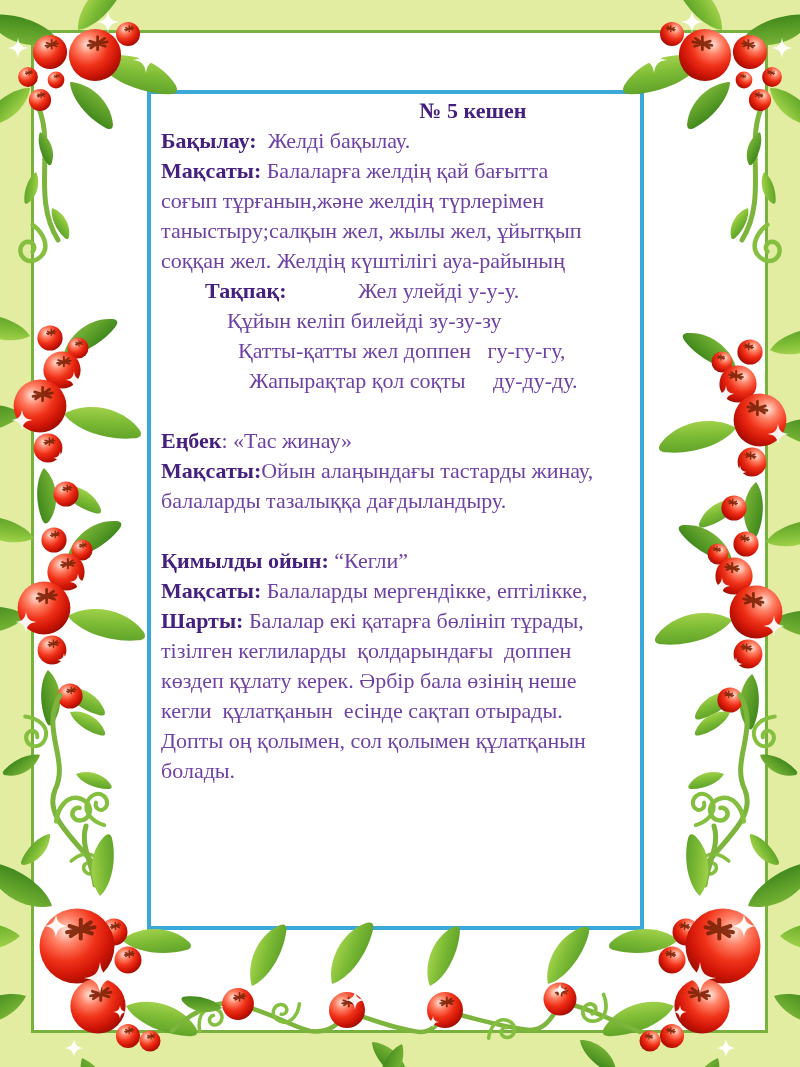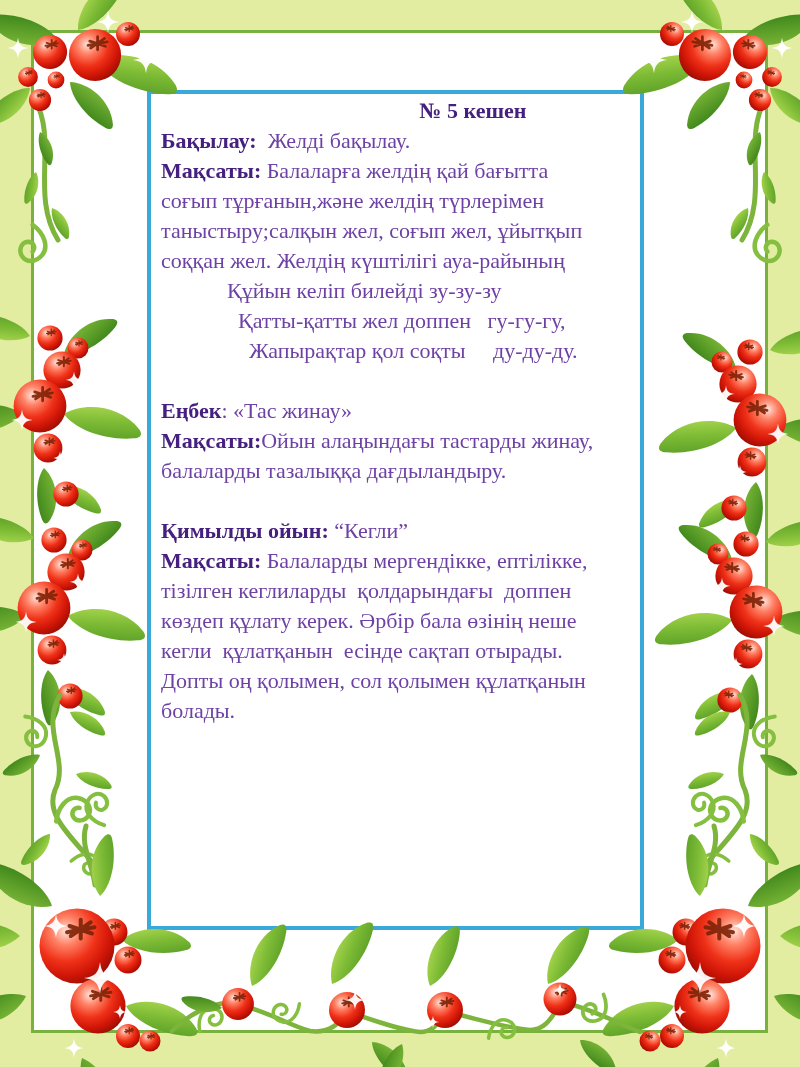--- a/index.html
+++ b/index.html
@@ -32,32 +32,34 @@
 </head>
 <body>
 
 <div class="inner-frame"></div>
 
 <div class="textbox">
     <div class="line"><span class="b">                                               № 5 кешен</span></div>
     <div class="line"><span class="b">Бақылау:</span><span class="r">  Желді бақылау.</span></div>
     <div class="line"><span class="b">Мақсаты:</span><span class="r"> Балаларға желдің қай бағытта</span></div>
     <div class="line"><span class="r">соғып тұрғанын,және желдің түрлерімен</span></div>
-    <div class="line"><span class="r">таныстыру;салқын жел, соғып жел, ұйытқып</span></div>
+    <div class="line"><span class="r">таныстыру;салқын жел, жылы жел, ұйытқып</span></div>
     <div class="line"><span class="r">соққан жел. Желдің күштілігі ауа-райының</span></div>
+    <div class="line"><span class="b">        Тақпақ:</span><span class="r">             Жел улейді у-у-у.</span></div>
     <div class="line"><span class="r">            Құйын келіп билейді зу-зу-зу</span></div>
     <div class="line"><span class="r">              Қатты-қатты жел доппен   гу-гу-гу,</span></div>
     <div class="line"><span class="r">                Жапырақтар қол соқты     ду-ду-ду.</span></div>
     <div class="line">&nbsp;</div>
     <div class="line"><span class="b">Еңбек</span><span class="r">: «Тас жинау»</span></div>
     <div class="line"><span class="b">Мақсаты:</span><span class="r">Ойын алаңындағы тастарды жинау,</span></div>
     <div class="line"><span class="r">балаларды тазалыққа дағдыландыру.</span></div>
     <div class="line">&nbsp;</div>
     <div class="line"><span class="b">Қимылды ойын:</span><span class="r"> “Кегли”</span></div>
     <div class="line"><span class="b">Мақсаты:</span><span class="r"> Балаларды мергендікке, ептілікке,</span></div>
+    <div class="line"><span class="b">Шарты:</span><span class="r"> Балалар екі қатарға бөлініп тұрады,</span></div>
     <div class="line"><span class="r">тізілген кеглиларды  қолдарындағы  доппен</span></div>
     <div class="line"><span class="r">көздеп құлату керек. Әрбір бала өзінің неше</span></div>
     <div class="line"><span class="r">кегли  құлатқанын  есінде сақтап отырады.</span></div>
     <div class="line"><span class="r">Допты оң қолымен, сол қолымен құлатқанын</span></div>
     <div class="line"><span class="r">болады.</span></div>
     <div class="line">&nbsp;</div>
   </div>
 
 <svg class="deco" width="800" height="1067" viewBox="0 0 800 1067" xmlns="http://www.w3.org/2000/svg">
   <defs>

